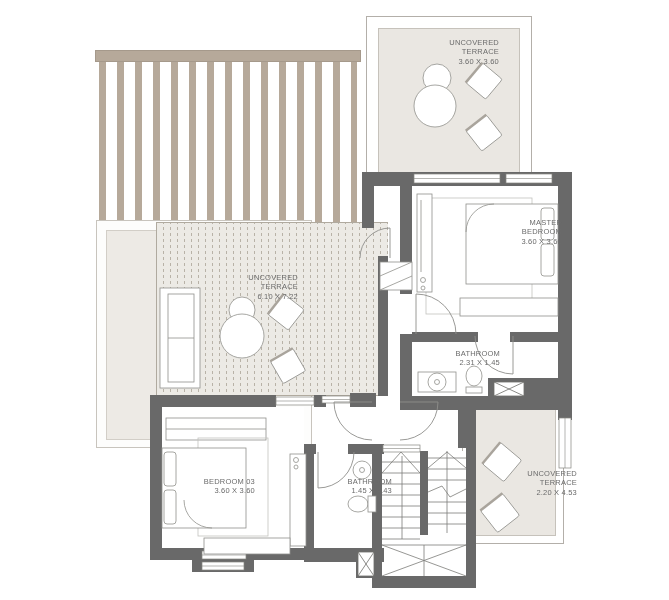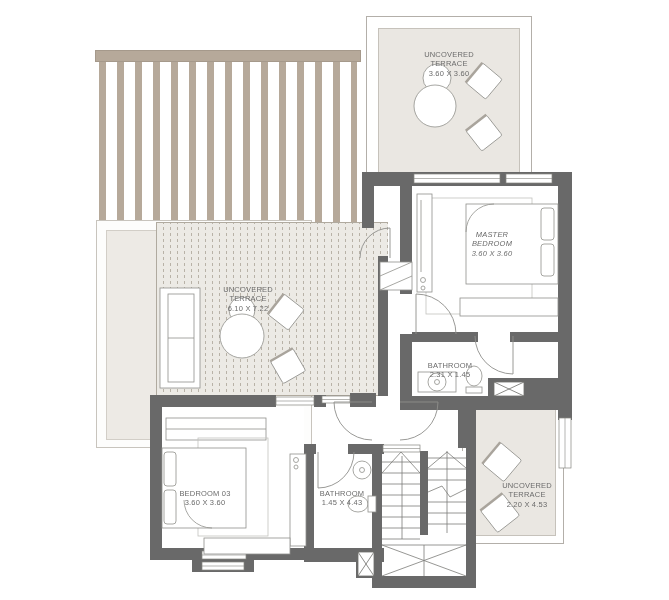--- a/index.html
+++ b/index.html
@@ -31,25 +31,25 @@
   .room-white{background:#ffffff;}
   .mb-room{left:412px;top:186px;width:146px;height:146px;}
   .bath-upper-room{left:412px;top:342px;width:146px;height:54px;}
   .corridor{left:388px;top:186px;width:12px;height:210px;}
   .bd03-room{left:162px;top:407px;width:142px;height:141px;}
   .bath-lower-room{left:314px;top:454px;width:58px;height:94px;}
   .stairs-room{left:382px;top:451px;width:84px;height:125px;}
   .hall{left:316px;top:396px;width:142px;height:48px;}
   svg.overlay{position:absolute;left:0;top:0;z-index:5;}
   
-  .lbl{position:absolute;width:100px;text-align:center;z-index:9;
-    font-size:7.5px;line-height:1.25;color:#6b6b6b;letter-spacing:.2px;margin-top:12px;}
+  .lbl{position:absolute;width:100px;text-align:right;z-index:9;
+    font-size:7.5px;line-height:1.25;color:#6b6b6b;letter-spacing:.2px;}
   .lbl .nm{white-space:pre-line;}
   .lbl-terrace-top{left:399px;top:38px;}
-  .lbl-master{left:442px;top:218px;font-style:italic;}
+  .lbl-master{left:462px;top:218px;}
   .lbl-bath-upper{left:400px;top:349px;}
   .lbl-terrace-main{left:198px;top:273px;}
   .lbl-bd03{left:155px;top:477px;}
   .lbl-bath-lower{left:292px;top:477px;}
   .lbl-terrace-bottom{left:477px;top:469px;}
 </style>
 </head>
 <body>
 
 <div class="plan">

